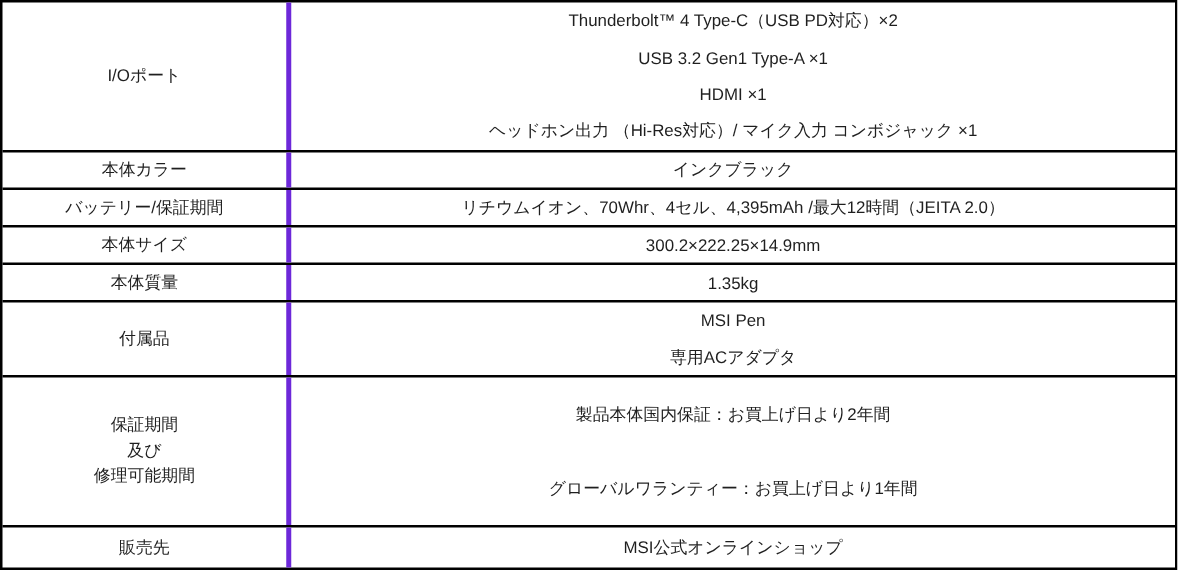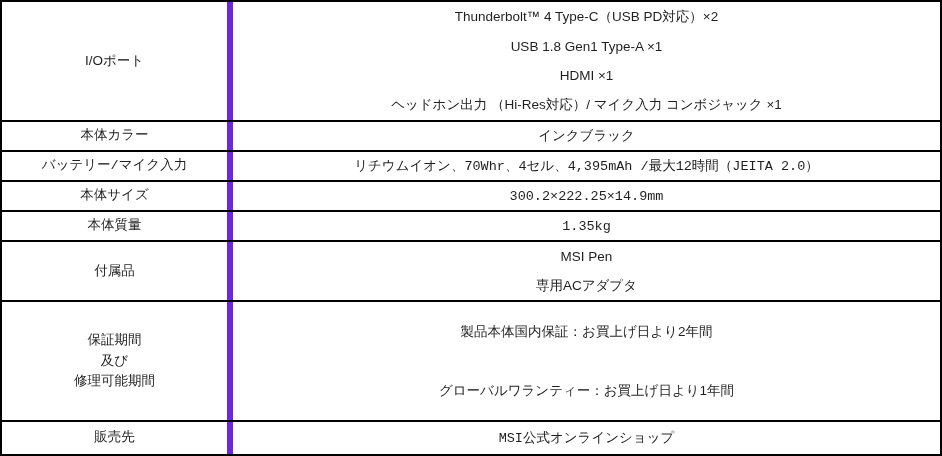--- a/index.html
+++ b/index.html
@@ -16,27 +16,27 @@
     flex-direction: column;
     background: #ffffff;
   }
   .spec-row {
     display: flex;
     flex-direction: row;
     border-bottom: 2px solid #000000;
     flex: 0 0 auto;
   }
   .spec-row:last-child { border-bottom: none; flex: 1 1 auto; }
-  .h1 { height: 30px; font-family: Liberation Mono, monospace; }
+  .h1 { height: 30px; }
   .h2 { height: 60px; }
   .h4 { height: 120px; }
   .spec-label {
     width: 231px;
     flex: 0 0 231px;
-    border-right: 6px solid #6d28d9;
+    border-right: 4px solid #6d28d9;
     display: flex;
     align-items: center;
     justify-content: center;
     text-align: center;
     font-size: 13.5px;
     white-space: pre-line;
     line-height: 1.55;
   }
   .spec-values {
     flex: 1 1 auto;
@@ -56,35 +56,35 @@
 </style>
 </head>
 <body>
 
 <div class="spec-table">
 
   <div class="spec-row h4">
     <div class="spec-label">I/Oポート</div>
     <div class="spec-values">
       <div class="spec-value-line">Thunderbolt™ 4 Type-C（USB PD対応）×2</div>
-      <div class="spec-value-line">USB 1.8 Gen1 Type-A ×1</div>
+      <div class="spec-value-line">USB 3.2 Gen1 Type-A ×1</div>
       <div class="spec-value-line">HDMI ×1</div>
       <div class="spec-value-line">ヘッドホン出力 （Hi-Res対応）/ マイク入力 コンボジャック ×1</div>
     </div>
   </div>
 
   <div class="spec-row h1">
     <div class="spec-label">本体カラー</div>
     <div class="spec-values">
       <div class="spec-value-line">インクブラック</div>
     </div>
   </div>
 
   <div class="spec-row h1">
-    <div class="spec-label">バッテリー/マイク入力</div>
+    <div class="spec-label">バッテリー/保証期間</div>
     <div class="spec-values">
       <div class="spec-value-line">リチウムイオン、70Whr、4セル、4,395mAh /最大12時間（JEITA 2.0）</div>
     </div>
   </div>
 
   <div class="spec-row h1">
     <div class="spec-label">本体サイズ</div>
     <div class="spec-values">
       <div class="spec-value-line">300.2×222.25×14.9mm</div>
     </div>

